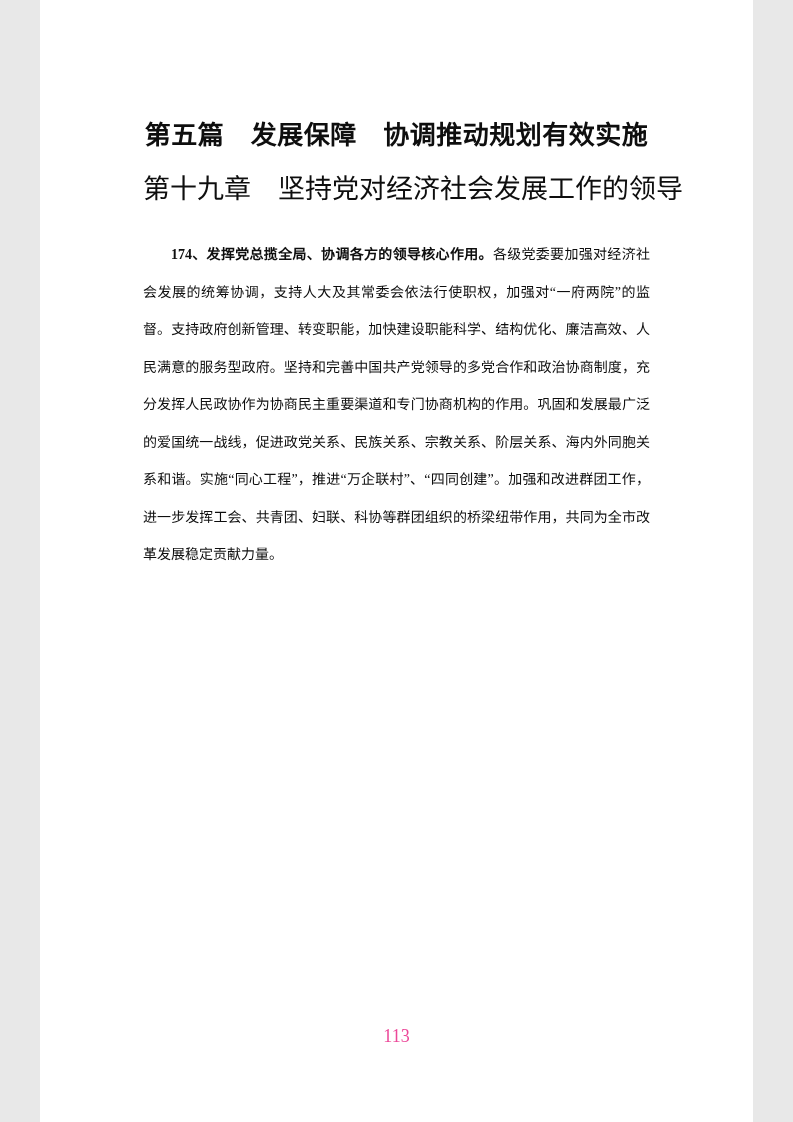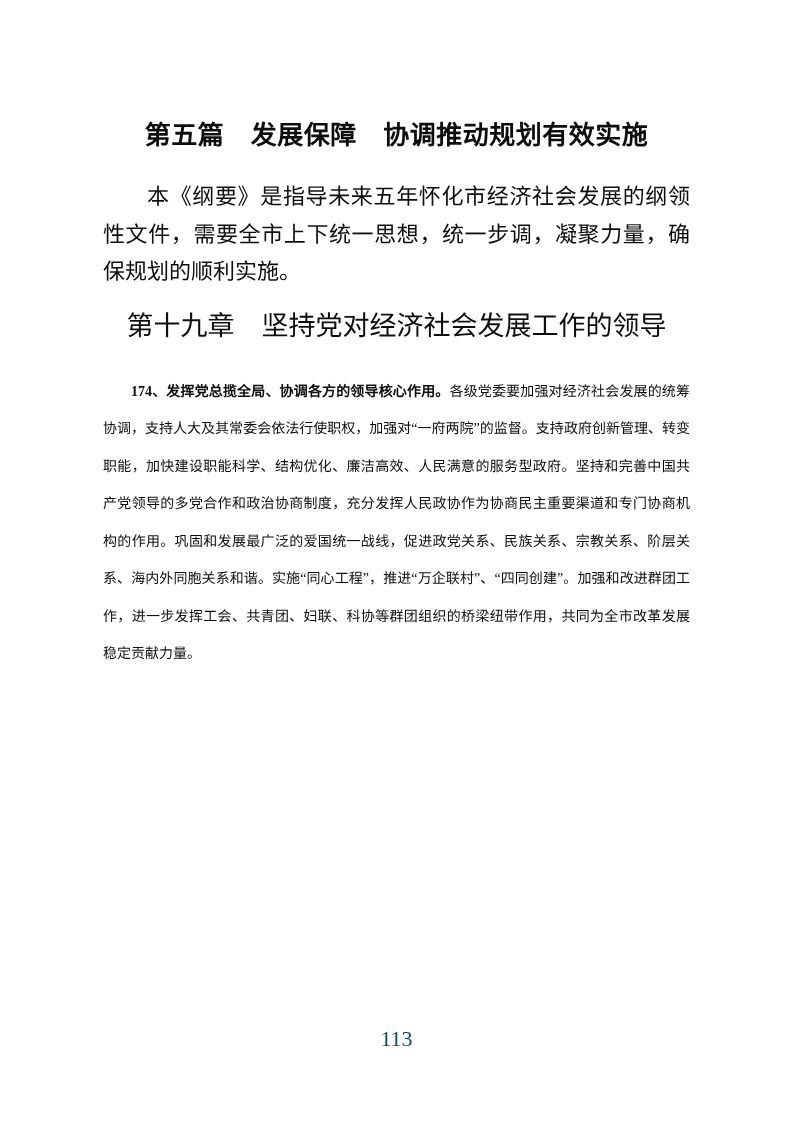--- a/index.html
+++ b/index.html
@@ -1,21 +1,21 @@
 <!DOCTYPE html>
 <html lang="zh-CN"><head>
 <meta charset="utf-8">
 <style>
   * { margin: 0; padding: 0; box-sizing: border-box; }
   html, body { background: #e8e8e8; }
   body { font-family: "Liberation Serif", "DejaVu Serif", serif; }
 
   .page {
     position: relative;
-    width: 793px;
+    width: 713px;
     height: 1122px;
     margin: 0 auto;
     background: #ffffff;
     color: #0e0e0e;
     padding: 118px 103px 0 103px;
     overflow: hidden;
   }
 
   .part-title {
     font-family: "Liberation Serif", "DejaVu Serif", serif;
@@ -61,32 +61,31 @@
 
   .page-footer {
     position: absolute;
     left: 0;
     right: 0;
     top: 1026px;
     text-align: center;
   }
   .page-number {
     font-family: "Liberation Serif", "DejaVu Serif", serif;
-    font-size: 22px;
-    color: #0c4a6e;
+    font-size: 18px;
+    color: #ec4899;
   }
 </style>
 </head>
 <body>
 
 <div class="page">
 
   <h1 class="part-title">第五篇　发展保障　协调推动规划有效实施</h1>
 
-  <p class="intro">本《纲要》是指导未来五年怀化市经济社会发展的纲领性文件，需要全市上下统一思想，统一步调，凝聚力量，确保规划的顺利实施。</p>
 
   <h2 class="chapter-title">第十九章　坚持党对经济社会发展工作的领导</h2>
 
   <p class="body-para first"><strong class="lead">174、发挥党总揽全局、协调各方的领导核心作用。</strong><span>各级党委要加强对经济社会发展的统筹协调，支持人大及其常委会依法行使职权，加强对“一府两院”的监督。支持政府创新管理、转变职能，加快建设职能科学、结构优化、廉洁高效、人民满意的服务型政府。坚持和完善中国共产党领导的多党合作和政治协商制度，充分发挥人民政协作为协商民主重要渠道和专门协商机构的作用。巩固和发展最广泛的爱国统一战线，促进政党关系、民族关系、宗教关系、阶层关系、海内外同胞关系和谐。实施“同心工程”，推进“万企联村”、“四同创建”。加强和改进群团工作，进一步发挥工会、共青团、妇联、科协等群团组织的桥梁纽带作用，共同为全市改革发展稳定贡献力量。</span></p>
 
 
   <div class="page-footer">
     <span class="page-number">113</span>
   </div>
 

